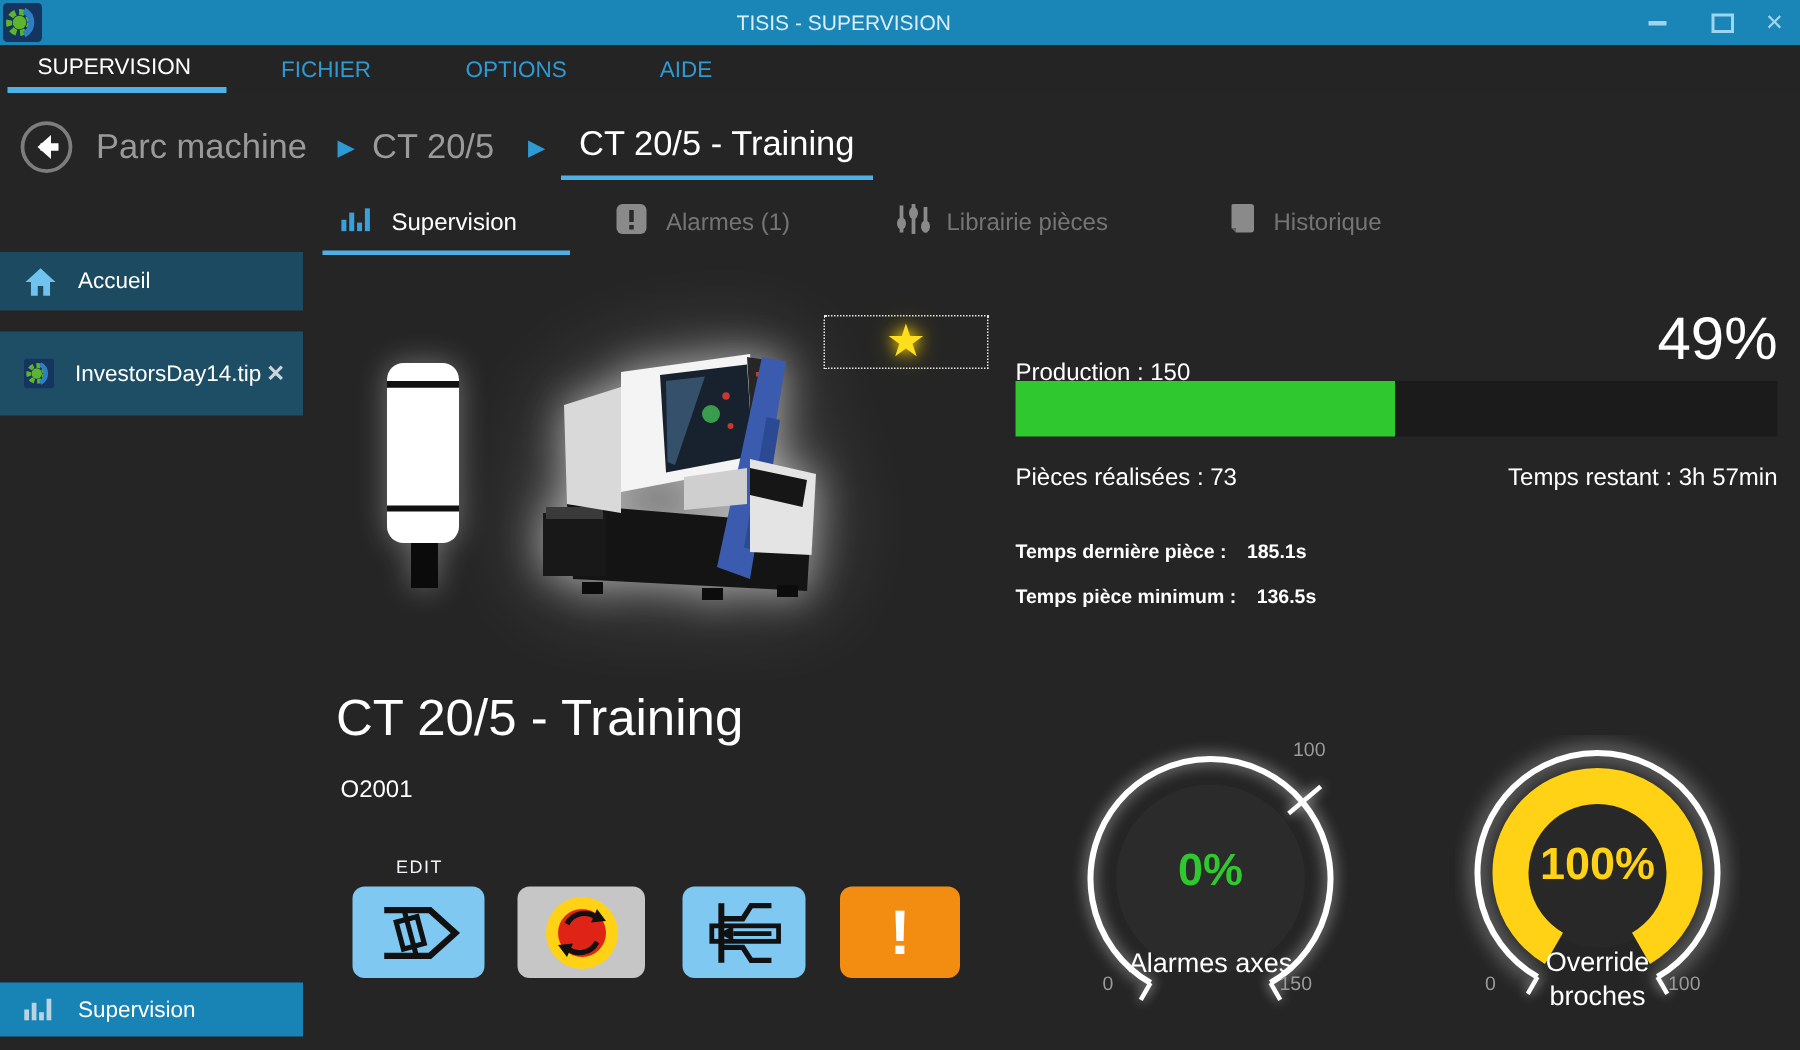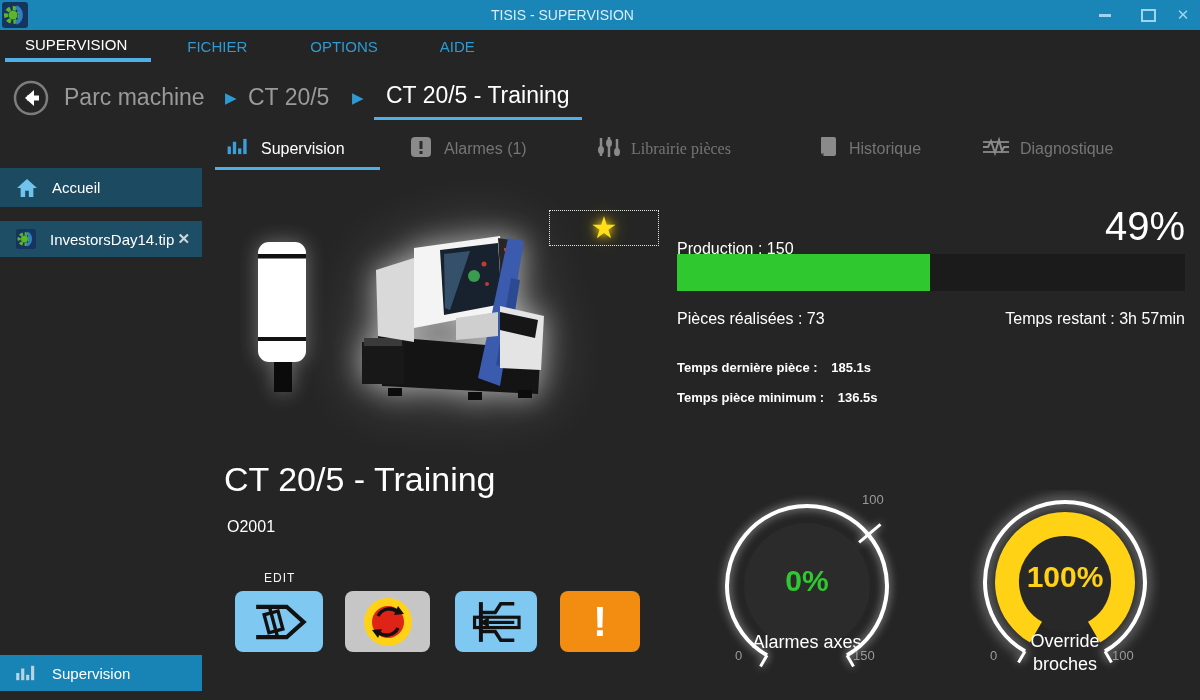--- a/index.html
+++ b/index.html
@@ -25,31 +25,31 @@
 
   
   #back-btn{left:13px;top:80px;width:36px;height:36px;}
   .crumb{top:84px;font-size:23px;color:#9a9a9a;font-weight:300;cursor:pointer;}
   .crumb-sep{top:89px;font-size:15px;color:#2e9ad4;}
   #crumb-current{left:374px;top:82px;color:#fff;padding:0 12px 8px 12px;border-bottom:3px solid #4fb0e8;cursor:default;}
 
   
   .side-item{left:0;width:202px;display:flex;align-items:center;cursor:pointer;}
   #side-home{top:168px;height:39px;background:#1c4a60;}
-  #side-doc{top:221px;height:36px;background:#1d4e66;}
+  #side-doc{top:221px;height:56px;background:#1d4e66;}
   #side-bottom{top:655px;height:36px;background:#1883b5;}
   .side-item .lbl{font-size:15px;color:#fff;}
   #side-doc .lbl{flex:1;}
   .doc-close{color:#cfd6db;font-size:15px;font-weight:bold;margin-right:12px;cursor:pointer;}
   .side-icon{margin:0 14px 0 16px;display:flex;}
 
   
   .tab{top:130px;height:37px;display:flex;align-items:center;gap:10px;font-size:16px;color:#757575;cursor:pointer;}
   .tab.active{color:#fff;border-bottom:3px solid #4fb0e8;padding:0 12px;}
-  #tab-0{left:215px;width:141px;} #tab-1{left:410px;gap:12px;} #tab-2{left:597px;font-family:Liberation Serif, serif;} #tab-3{left:818px;} #tab-4{left:982px;}
+  #tab-0{left:215px;width:141px;} #tab-1{left:410px;gap:12px;} #tab-2{left:597px;} #tab-3{left:818px;} #tab-4{left:982px;}
 
   
   #part-svg{left:252px;top:240px;filter:drop-shadow(0 0 10px rgba(255,255,255,.35));}
   #machine-svg{left:348px;top:218px;filter:drop-shadow(0 0 14px rgba(255,255,255,.55)) drop-shadow(0 0 30px rgba(255,255,255,.25));}
   #star-btn{left:549px;top:210px;width:108px;height:34px;border:1px dotted #e6e6e6;display:flex;align-items:center;justify-content:center;cursor:pointer;}
   #star-btn .star{font-size:30px;color:#ffdf1b;line-height:30px;text-shadow:0 0 9px rgba(255,215,0,.95),0 0 18px rgba(255,215,0,.6);}
 
   
   #prod{left:677px;top:212px;width:508px;}
   #prod .prod-top{position:relative;height:42px;}
@@ -197,30 +197,20 @@
     <span>Librairie pièces</span>
   </div>
   <div class="abs tab" id="tab-3">
     <span>
       <svg width="21" height="22" viewBox="0 0 21 22">
         <path d="M3 2 Q3 1 4 1 H16 Q18 1 18 3 V18 Q18 20 16 20 H6 L3 17 Z" fill="#8a8a8a"></path>
         <path d="M3 17 L6 20 V17 Z" fill="#5e5e5e"></path>
       </svg>
     </span>
     <span>Historique</span>
-  </div>
-  <div class="abs tab" id="tab-4">
-    <span>
-      <svg width="28" height="20" viewBox="0 0 28 20">
-        <line x1="1" y1="5" x2="27" y2="5" stroke="#8a8a8a" stroke-width="1.8"></line>
-        <line x1="1" y1="15" x2="27" y2="15" stroke="#8a8a8a" stroke-width="1.8"></line>
-        <path d="M1 10 H6 L9 4 L13 16 L17 3 L20 14 L22 10 H27" fill="none" stroke="#8a8a8a" stroke-width="2"></path>
-      </svg>
-    </span>
-    <span>Diagnostique</span>
   </div>
 
   <svg class="abs" id="part-svg" width="60" height="155" viewBox="0 0 60 155">
     <rect x="6" y="2" width="48" height="120" rx="11" fill="#ffffff"></rect>
     <rect x="6" y="14" width="48" height="4.5" fill="#111"></rect>
     <rect x="6" y="97" width="48" height="4" fill="#111"></rect>
     <rect x="22" y="122" width="18" height="30" fill="#0b0b0b"></rect>
   </svg>
 
   <svg class="abs" id="machine-svg" width="200" height="190" viewBox="0 0 200 190">

